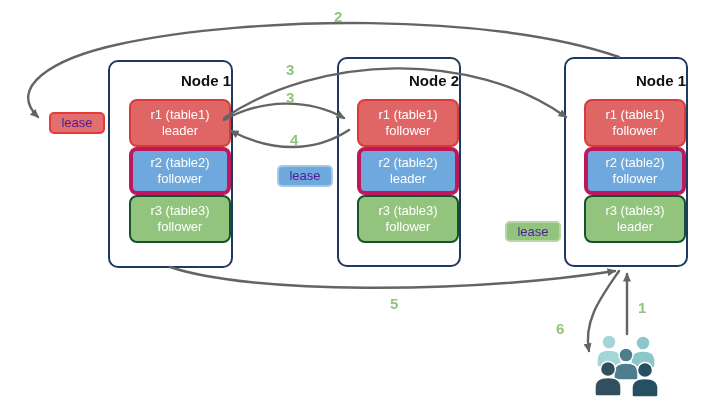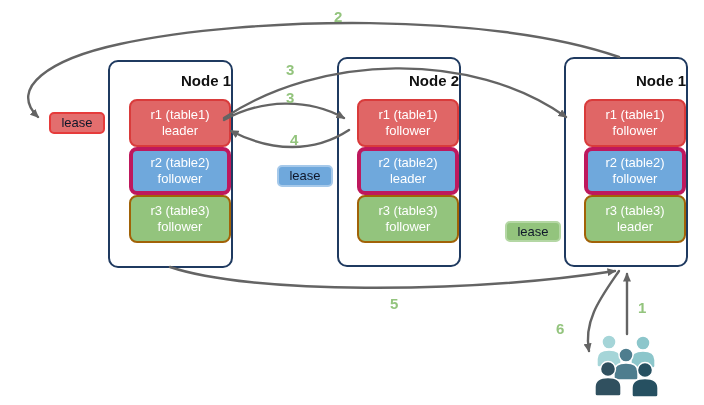--- a/index.html
+++ b/index.html
@@ -15,23 +15,23 @@
   .node1{left:108px;top:60px;width:125px;height:208px;padding-top:9px;}
   .node2{left:337px;top:57px;width:124px;height:210px;padding-top:12px;}
   .node3{left:564px;top:57px;width:124px;height:210px;padding-top:12px;}
   .replica{
     width:102px;height:48px;border-radius:8px;box-sizing:border-box;
     display:flex;flex-direction:column;align-items:center;justify-content:center;
     color:#ffffff;font-size:13px;line-height:16px;text-align:center;
   }
   .replica.red{background:#e06666;border:2px solid #d93b3b;}
   .replica.blue{background:#6fa8dc;border:4px solid #be185d;}
-  .replica.green{background:#93c47d;border:2px solid #a16207;}
+  .replica.green{background:#93c47d;border:2px solid #14532d;}
   .lease{
-    position:absolute;z-index:6;color:#0f172a;font-size:13px;line-height:18px;
+    position:absolute;z-index:6;color:#4c1d95;font-size:13px;line-height:18px;
     text-align:center;border-radius:5px;box-sizing:border-box;
   }
   .lease.red{left:49px;top:112px;width:56px;height:22px;background:#e36e6e;border:2px solid #e63b3b;}
   .lease.blue{left:277px;top:165px;width:56px;height:22px;background:#6fa8dc;border:2px solid #a6c9ea;}
   .lease.green{left:505px;top:221px;width:56px;height:21px;background:#93c47d;border:2px solid #b4d7a4;}
   .step{
     position:absolute;z-index:7;color:#93c47d;font-weight:bold;font-size:15px;line-height:15px;
   }
   .step.s2{left:334px;top:9px;}
   .step.s3a{left:286px;top:62px;}

